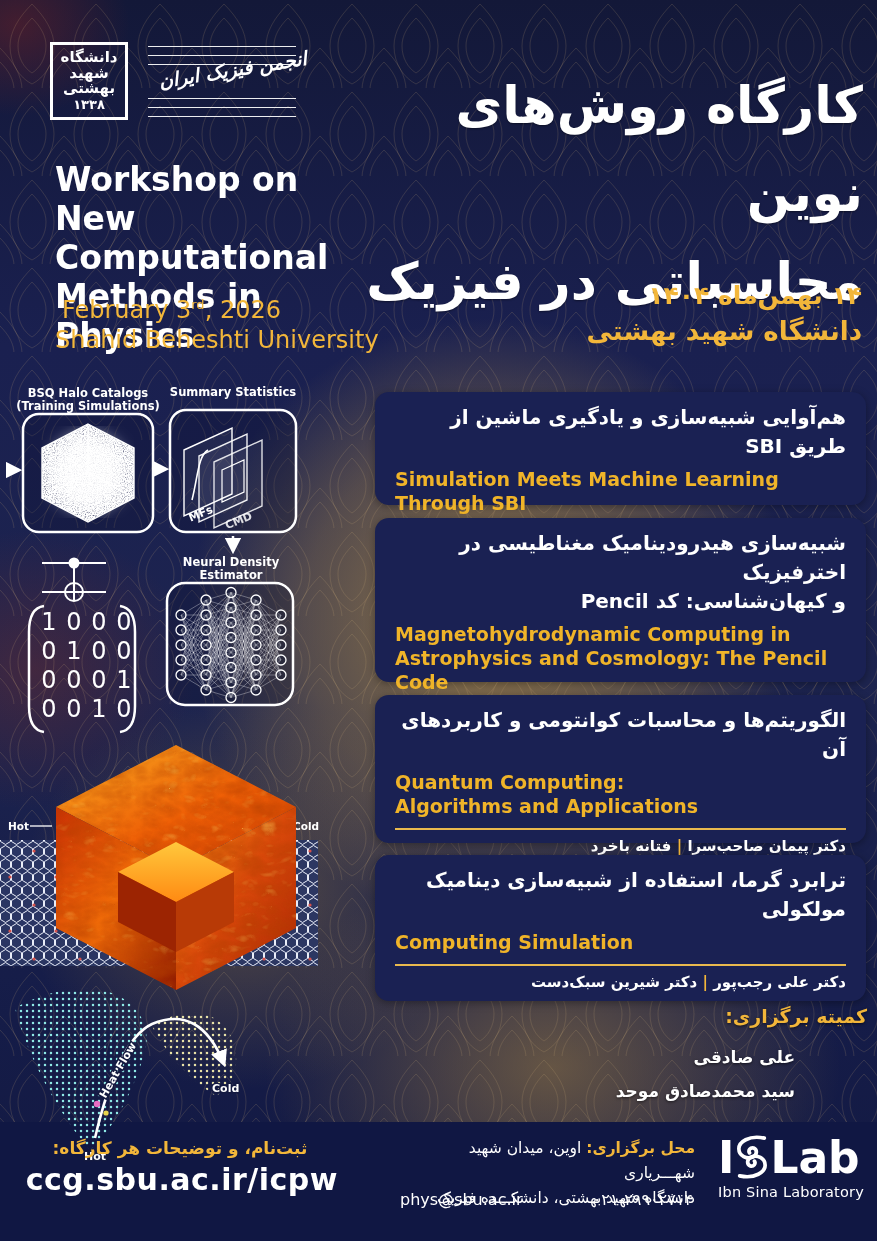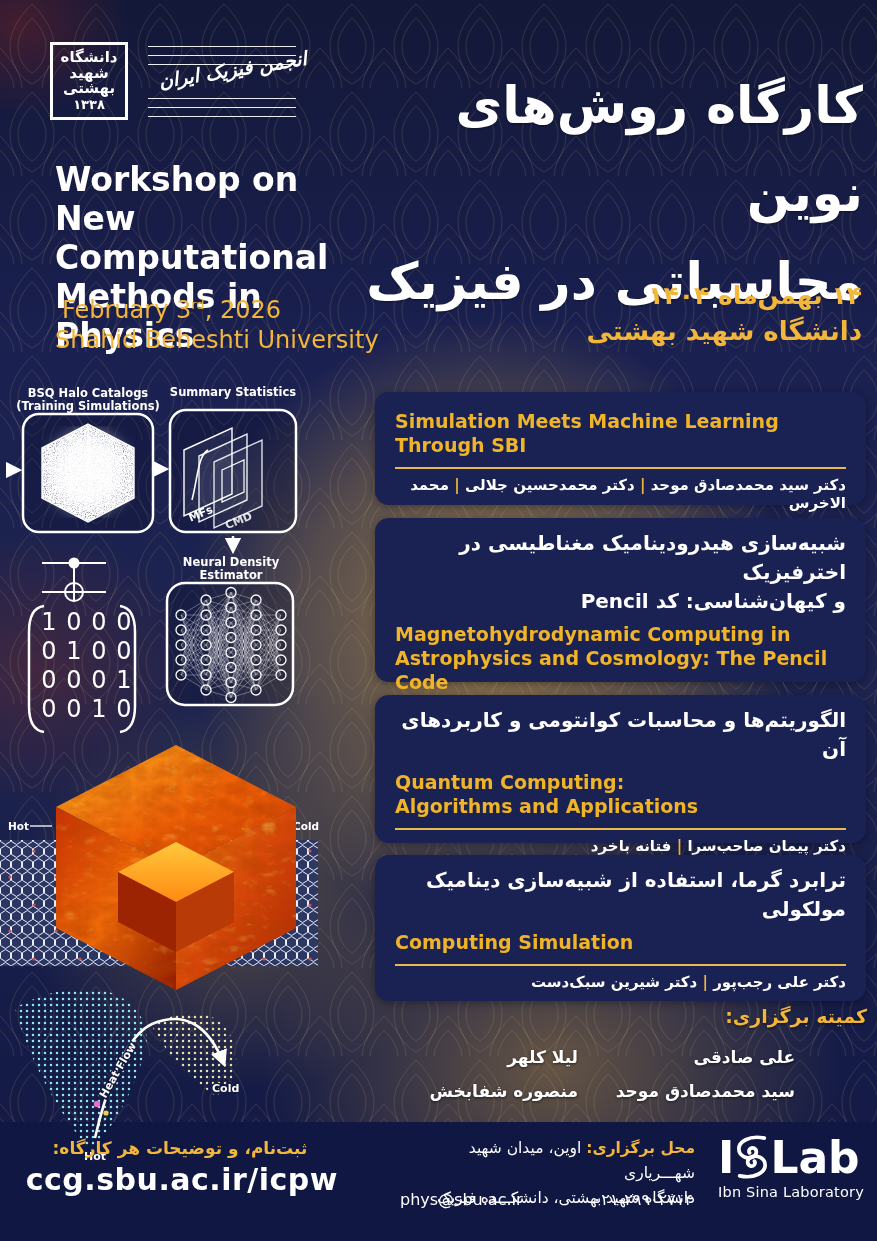--- a/index.html
+++ b/index.html
@@ -117,20 +117,21 @@
     <div>Workshop on</div>
     <div>New Computational</div>
     <div>Methods in Physics</div>
   </div>
   <div class="abs date-en"><span>February 3</span><sup>rd</sup><span>, 2026</span></div>
   <div class="abs venue-en">Shahid Beheshti University</div>
   <div class="abs date-fa">۱۴ بهمن‌ماه ۱۴۰۴</div>
   <div class="abs venue-fa">دانشگاه شهید بهشتی</div>
 
   <div id="card1" class="abs card">
+    <div class="fa">هم‌آوایی شبیه‌سازی و یادگیری ماشین از طریق SBI</div>
     <div class="en">Simulation Meets Machine Learning Through SBI</div>
     <div class="div"></div>
     <div class="spk-line"><span class="spk">دکتر سید محمدصادق موحد</span><span class="pipe"> | </span><span class="spk">دکتر محمدحسین جلالی</span><span class="pipe"> | </span><span class="spk">محمد الاخرس</span></div>
   </div>
   <div id="card2" class="abs card">
     <div class="fa">
       <div>شبیه‌سازی هیدرودینامیک مغناطیسی در اخترفیزیک</div>
       <div>و کیهان‌شناسی: کد Pencil</div>
     </div>
     <div class="en">
@@ -155,24 +156,20 @@
       <div>Computing Simulation</div>
     </div>
     <div class="div"></div>
     <div class="spk-line"><span class="spk">دکتر علی رجب‌پور</span><span class="pipe"> | </span><span class="spk">دکتر شیرین سبک‌دست</span></div>
   </div>
 
   <div class="abs committee-h">کمیته برگزاری:</div>
   <div id="comm-right" class="abs comm-col">
     <div>علی صادقی</div>
     <div>سید محمدصادق موحد</div>
-  </div>
-  <div id="comm-left" class="abs comm-col">
-    <div>لیلا کلهر</div>
-    <div>منصوره شفابخش</div>
   </div>
 
   <div class="abs footer-bar"></div>
   <div class="abs reg-label">ثبت‌نام، و توضیحات هر کارگاه:</div>
   <div class="abs reg-url">ccg.sbu.ac.ir/icpw</div>
   <div class="abs venue-block">
     <div><span class="lbl">محل برگزاری:</span> <span>اوین، میدان شهید شهـــریاری</span></div>
     <div>دانشگاه شهید بهشتی، دانشکـــده فیزیک</div>
   </div>
   <div class="abs contact-row">

